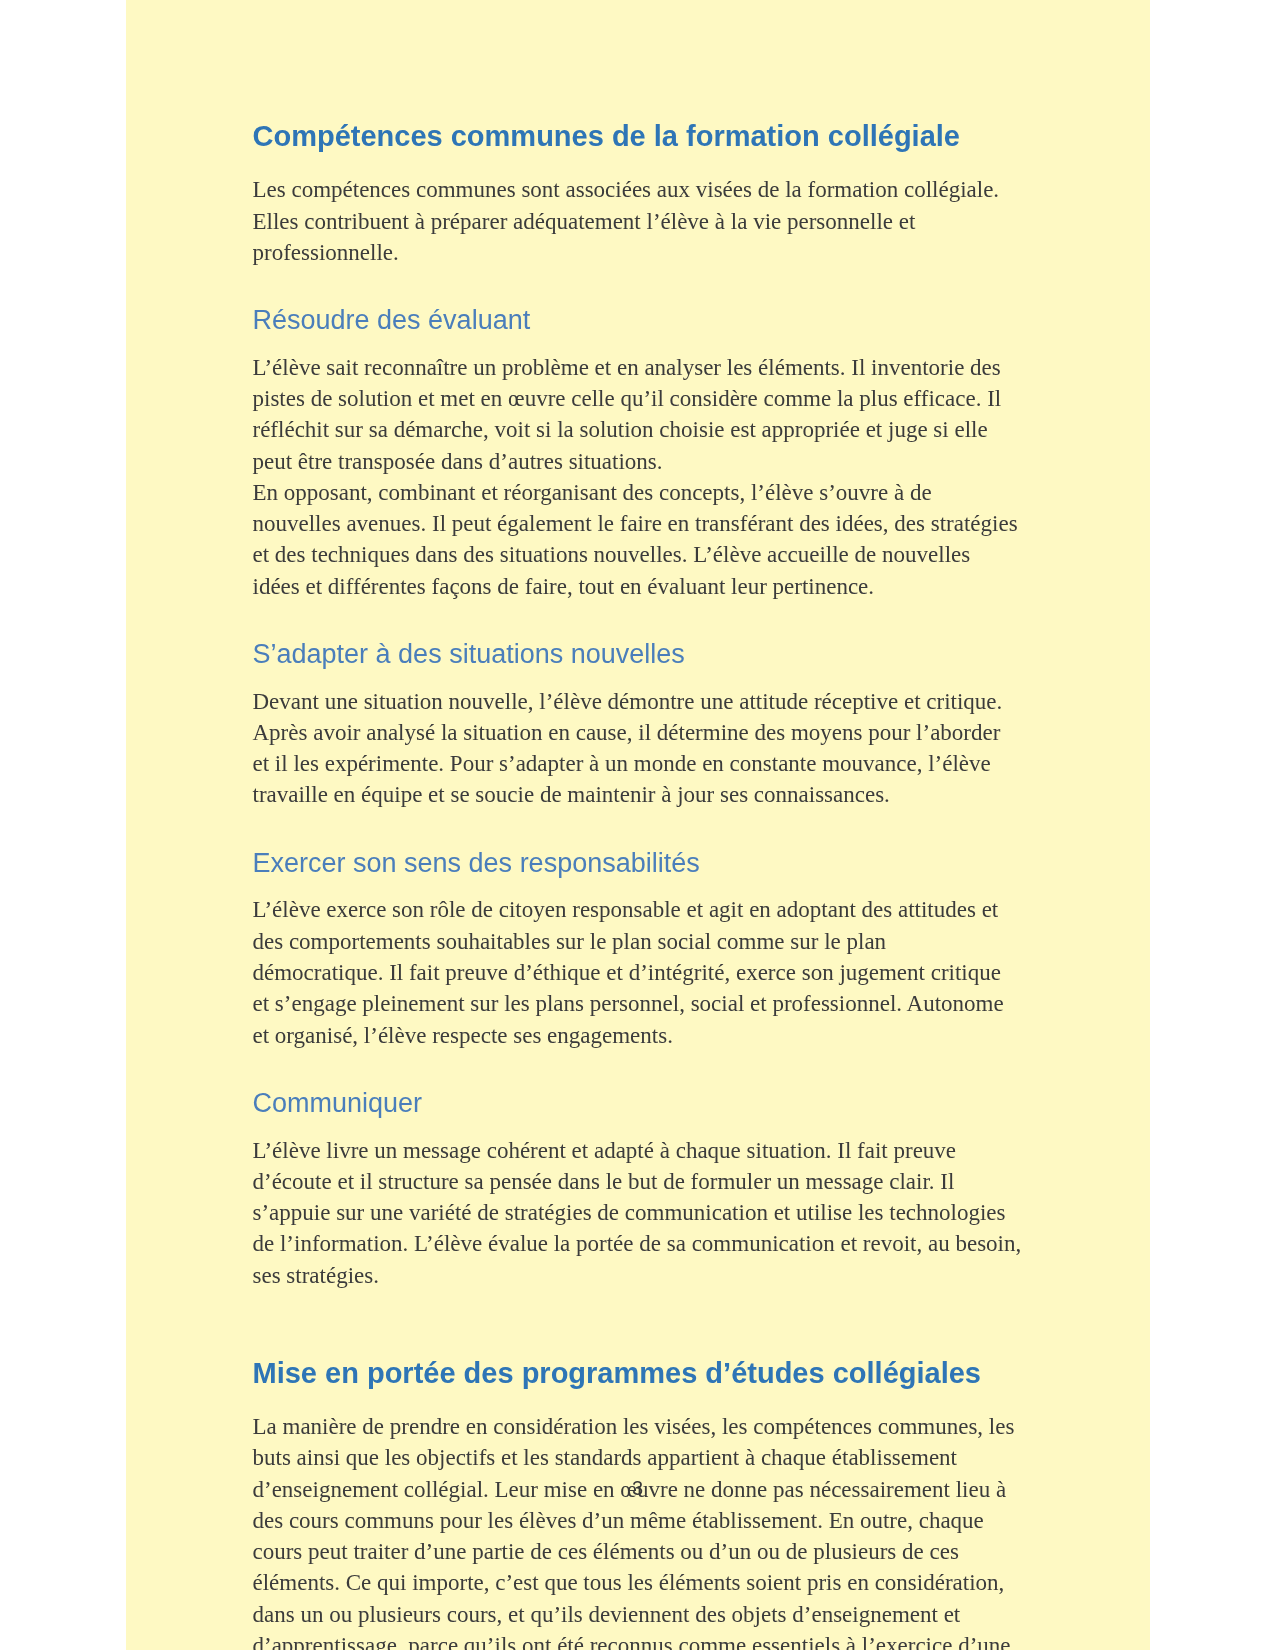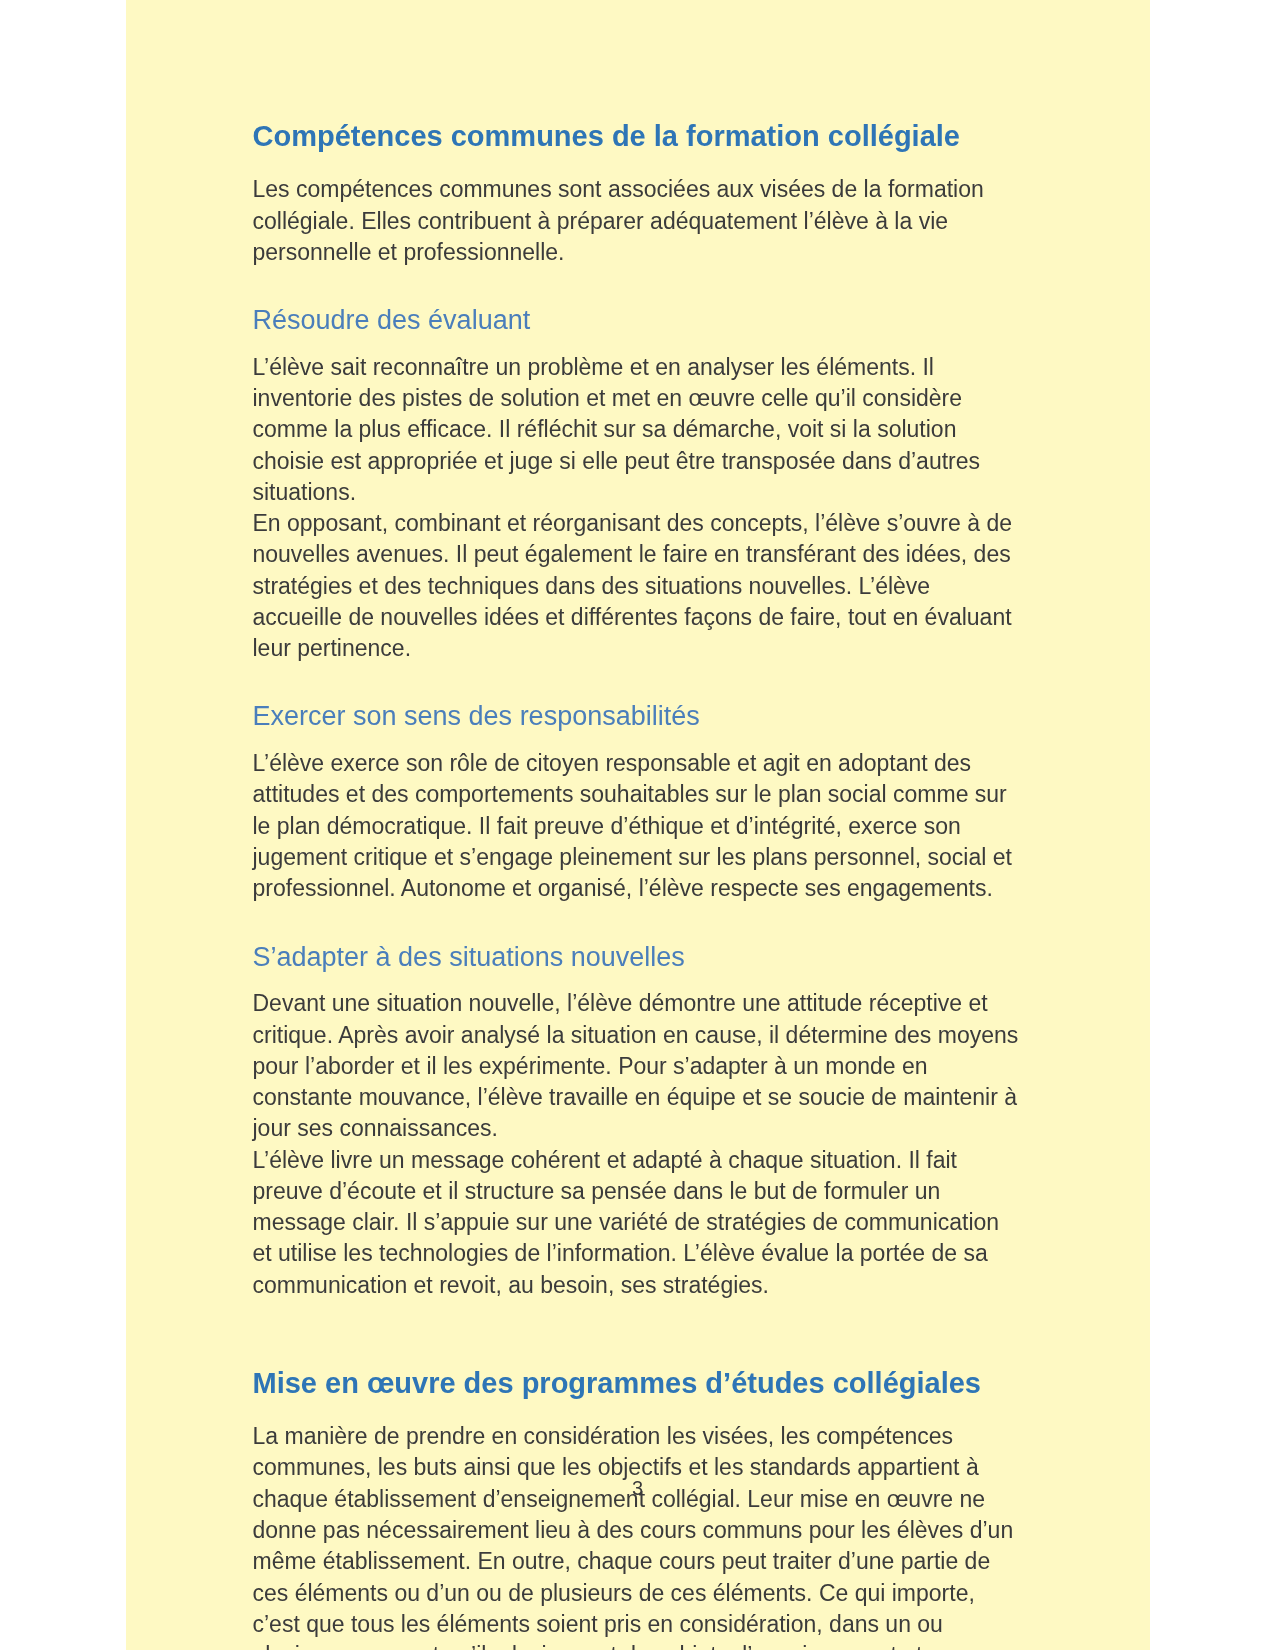--- a/index.html
+++ b/index.html
@@ -38,20 +38,21 @@
     font-weight: 400;
     color: var(--heading2-color, #4A7EBB);
     margin: 36px 0 14px 0;
   }
   p.body-text {
     font-size: 23px;
     line-height: 1.36;
     color: var(--body-color, #3B3B3B);
     margin: 0;
     text-align: left;
+    font-family: Liberation Serif, serif;
   }
   p.intro {
     margin-bottom: 8px;
   }
   .page-number {
     position: absolute;
     left: 0;
     right: 0;
     bottom: 150px;
     text-align: center;
@@ -71,32 +72,33 @@
     <section>
       <h2>Résoudre des évaluant</h2>
       <p class="body-text">L’élève sait reconnaître un problème et en analyser les éléments. Il inventorie des pistes de solution et met en œuvre celle qu’il considère comme la plus efficace. Il réfléchit sur sa démarche, voit si la solution choisie est appropriée et juge si elle peut être transposée dans d’autres situations.</p>
     </section>
 
     <section>
       <p class="body-text">En opposant, combinant et réorganisant des concepts, l’élève s’ouvre à de nouvelles avenues. Il peut également le faire en transférant des idées, des stratégies et des techniques dans des situations nouvelles. L’élève accueille de nouvelles idées et différentes façons de faire, tout en évaluant leur pertinence.</p>
     </section>
 
     <section>
+      <h2>S’adapter à des situations nouvelles</h2>
+      <p class="body-text">Devant une situation nouvelle, l’élève démontre une attitude réceptive et critique. Après avoir analysé la situation en cause, il détermine des moyens pour l’aborder et il les expérimente. Pour s’adapter à un monde en constante mouvance, l’élève travaille en équipe et se soucie de maintenir à jour ses connaissances.</p>
+    </section>
+
+    <section>
       <h2>Exercer son sens des responsabilités</h2>
       <p class="body-text">L’élève exerce son rôle de citoyen responsable et agit en adoptant des attitudes et des comportements souhaitables sur le plan social comme sur le plan démocratique. Il fait preuve d’éthique et d’intégrité, exerce son jugement critique et s’engage pleinement sur les plans personnel, social et professionnel. Autonome et organisé, l’élève respecte ses engagements.</p>
     </section>
 
     <section>
-      <h2>S’adapter à des situations nouvelles</h2>
-      <p class="body-text">Devant une situation nouvelle, l’élève démontre une attitude réceptive et critique. Après avoir analysé la situation en cause, il détermine des moyens pour l’aborder et il les expérimente. Pour s’adapter à un monde en constante mouvance, l’élève travaille en équipe et se soucie de maintenir à jour ses connaissances.</p>
-    </section>
-
-    <section>
+      <h2>Communiquer</h2>
       <p class="body-text">L’élève livre un message cohérent et adapté à chaque situation. Il fait preuve d’écoute et il structure sa pensée dans le but de formuler un message clair. Il s’appuie sur une variété de stratégies de communication et utilise les technologies de l’information. L’élève évalue la portée de sa communication et revoit, au besoin, ses stratégies.</p>
     </section>
 
-    <h1 class="second">Mise en œuvre des programmes d’études collégiales</h1>
+    <h1 class="second">Mise en portée des programmes d’études collégiales</h1>
     <p class="body-text">La manière de prendre en considération les visées, les compétences communes, les buts ainsi que les objectifs et les standards appartient à chaque établissement d’enseignement collégial. Leur mise en œuvre ne donne pas nécessairement lieu à des cours communs pour les élèves d’un même établissement. En outre, chaque cours peut traiter d’une partie de ces éléments ou d’un ou de plusieurs de ces éléments. Ce qui importe, c’est que tous les éléments soient pris en considération, dans un ou plusieurs cours, et qu’ils deviennent des objets d’enseignement et d’apprentissage, parce qu’ils ont été reconnus comme essentiels à l’exercice d’une profession ou à la poursuite des études universitaires.</p>
 
   </main>
 
   <footer class="page-number">3</footer>
 </div>
 
 </body></html>

